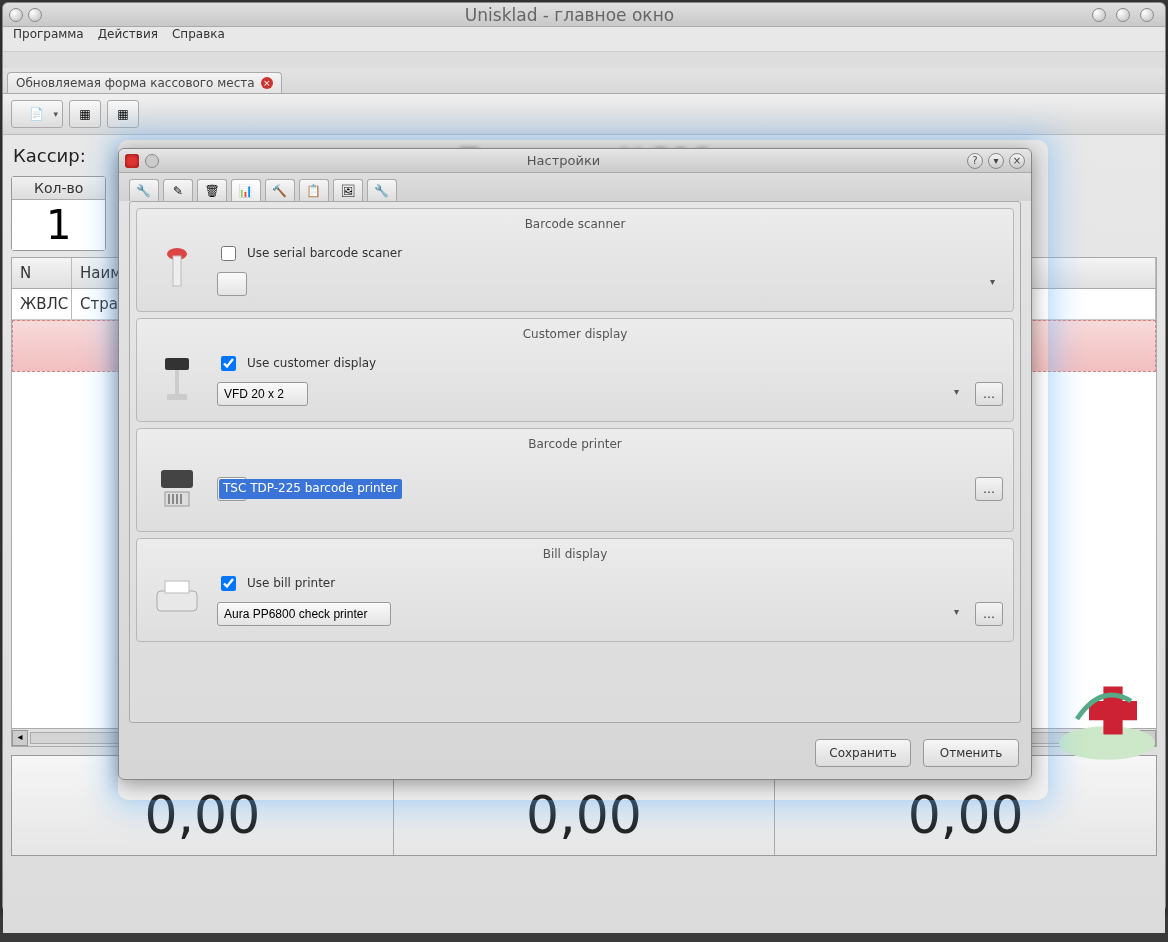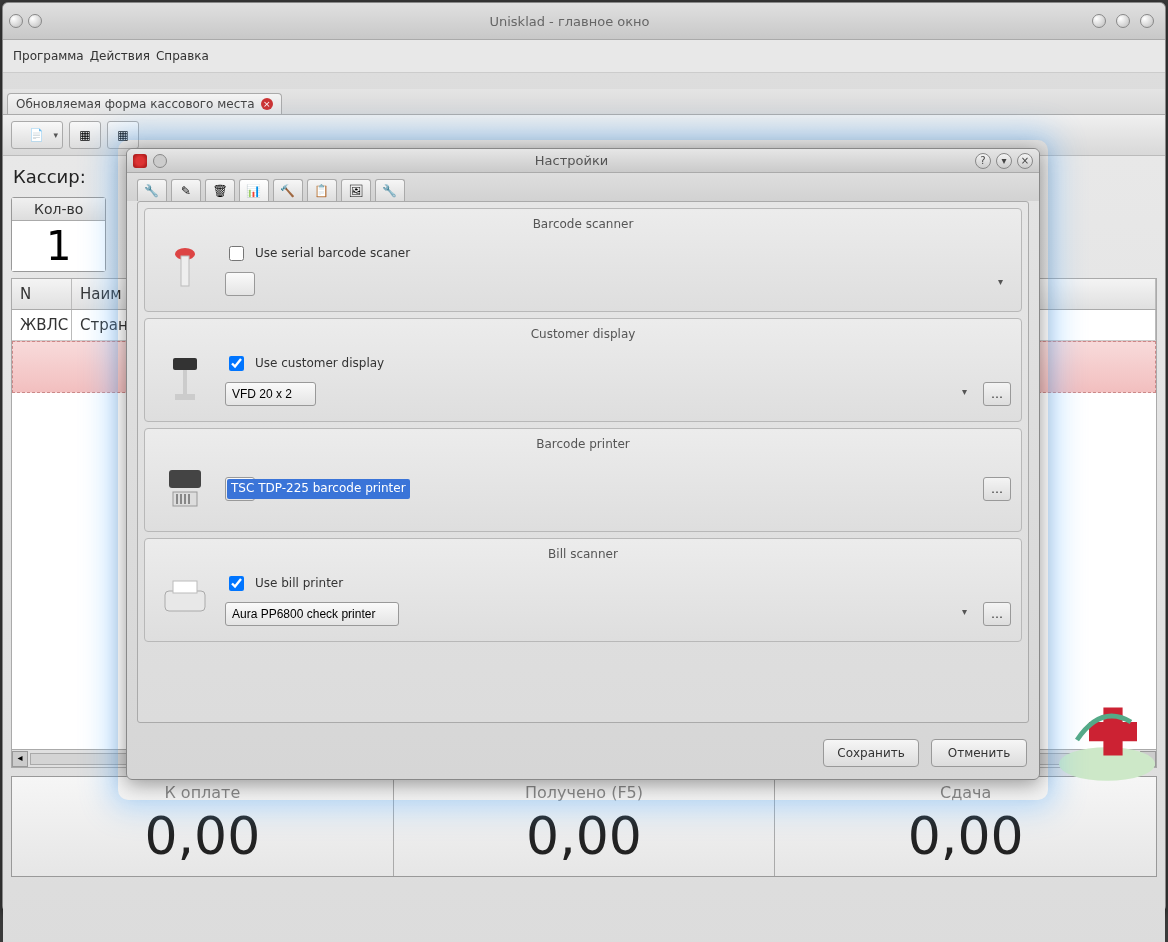--- a/index.html
+++ b/index.html
@@ -16,43 +16,43 @@
   .main-window {
     position: absolute;
     left: 2px; top: 2px;
     width: 1164px; height: 910px;
     background: linear-gradient(#dedede, #d0d0d0);
     border: 1px solid #888;
     border-radius: 6px;
     box-shadow: 0 2px 10px rgba(0,0,0,0.5);
   }
   .titlebar {
-    height: 37px;
+    height: 24px;
     background: linear-gradient(#e0e0e0, #c8c8c8);
     border-bottom: 1px solid #aaa;
     display: flex;
     align-items: center;
     padding: 0 6px;
     border-radius: 6px 6px 0 0;
     color: #666;
-    font-size: 13px;
+    font-size: 17px;
   }
   .titlebar .wbtn {
     width: 14px; height: 14px; border-radius: 7px;
     background: radial-gradient(circle at 30% 30%, #fff, #bbb);
     border: 1px solid #888;
     margin-right: 5px;
   }
   .titlebar .title { flex: 1; text-align: center; }
   .titlebar .rt { display: flex; gap: 5px; }
   .menubar {
-    height: 33px;
+    height: 25px;
     display: flex;
-    align-items: center;
-    gap: 6px;
+    align-items: flex-start;
+    gap: 14px;
     padding: 0 10px;
     background: #e8e8e8;
     border-bottom: 1px solid #ccc;
     color: #333;
   }
   .menubar span { cursor: default; }
   .tabbar {
     height: 26px;
     background: linear-gradient(#e4e4e4, #d8d8d8);
     display: flex;
@@ -169,21 +169,21 @@
   .overlay-glow {
     position: absolute;
     left: 118px; top: 140px;
     width: 930px; height: 660px;
     border-radius: 10px;
     box-shadow: 0 0 30px 8px rgba(100,180,255,0.45);
     pointer-events: none;
   }
   .dialog {
     position: absolute;
-    left: 126px; top: 148px;
+    left: 118px; top: 148px;
     width: 914px; height: 632px;
     background: linear-gradient(#e4e4e4, #d6d6d6);
     border: 1px solid #888;
     border-radius: 6px;
     box-shadow: 0 4px 20px rgba(0,0,0,0.4);
     display: flex; flex-direction: column;
   }
   .dlg-title {
     height: 24px;
     background: linear-gradient(#e6e6e6, #cacaca);
@@ -472,21 +472,21 @@
               </select>
               <div class="hl">TSC TDP-225 barcode printer</div>
             </div>
             <div class="smallbtn">…</div>
           </div>
         </div>
       </div>
     </div>
 
     <div class="section">
-      <div class="sect-title">Bill scanner</div>
+      <div class="sect-title">Bill display</div>
       <div class="sect-row">
         <div class="dev-icon">
           <svg width="48" height="44" viewBox="0 0 48 44">
               <rect x="4" y="14" width="40" height="20" fill="#e8e8e8" stroke="#aaa" rx="4"></rect>
               <rect x="12" y="4" width="24" height="12" fill="#fff" stroke="#bbb"></rect>
             </svg>
         </div>
         <div class="sect-body">
           <label class="chk">
             <input type="checkbox" checked="" style="">

